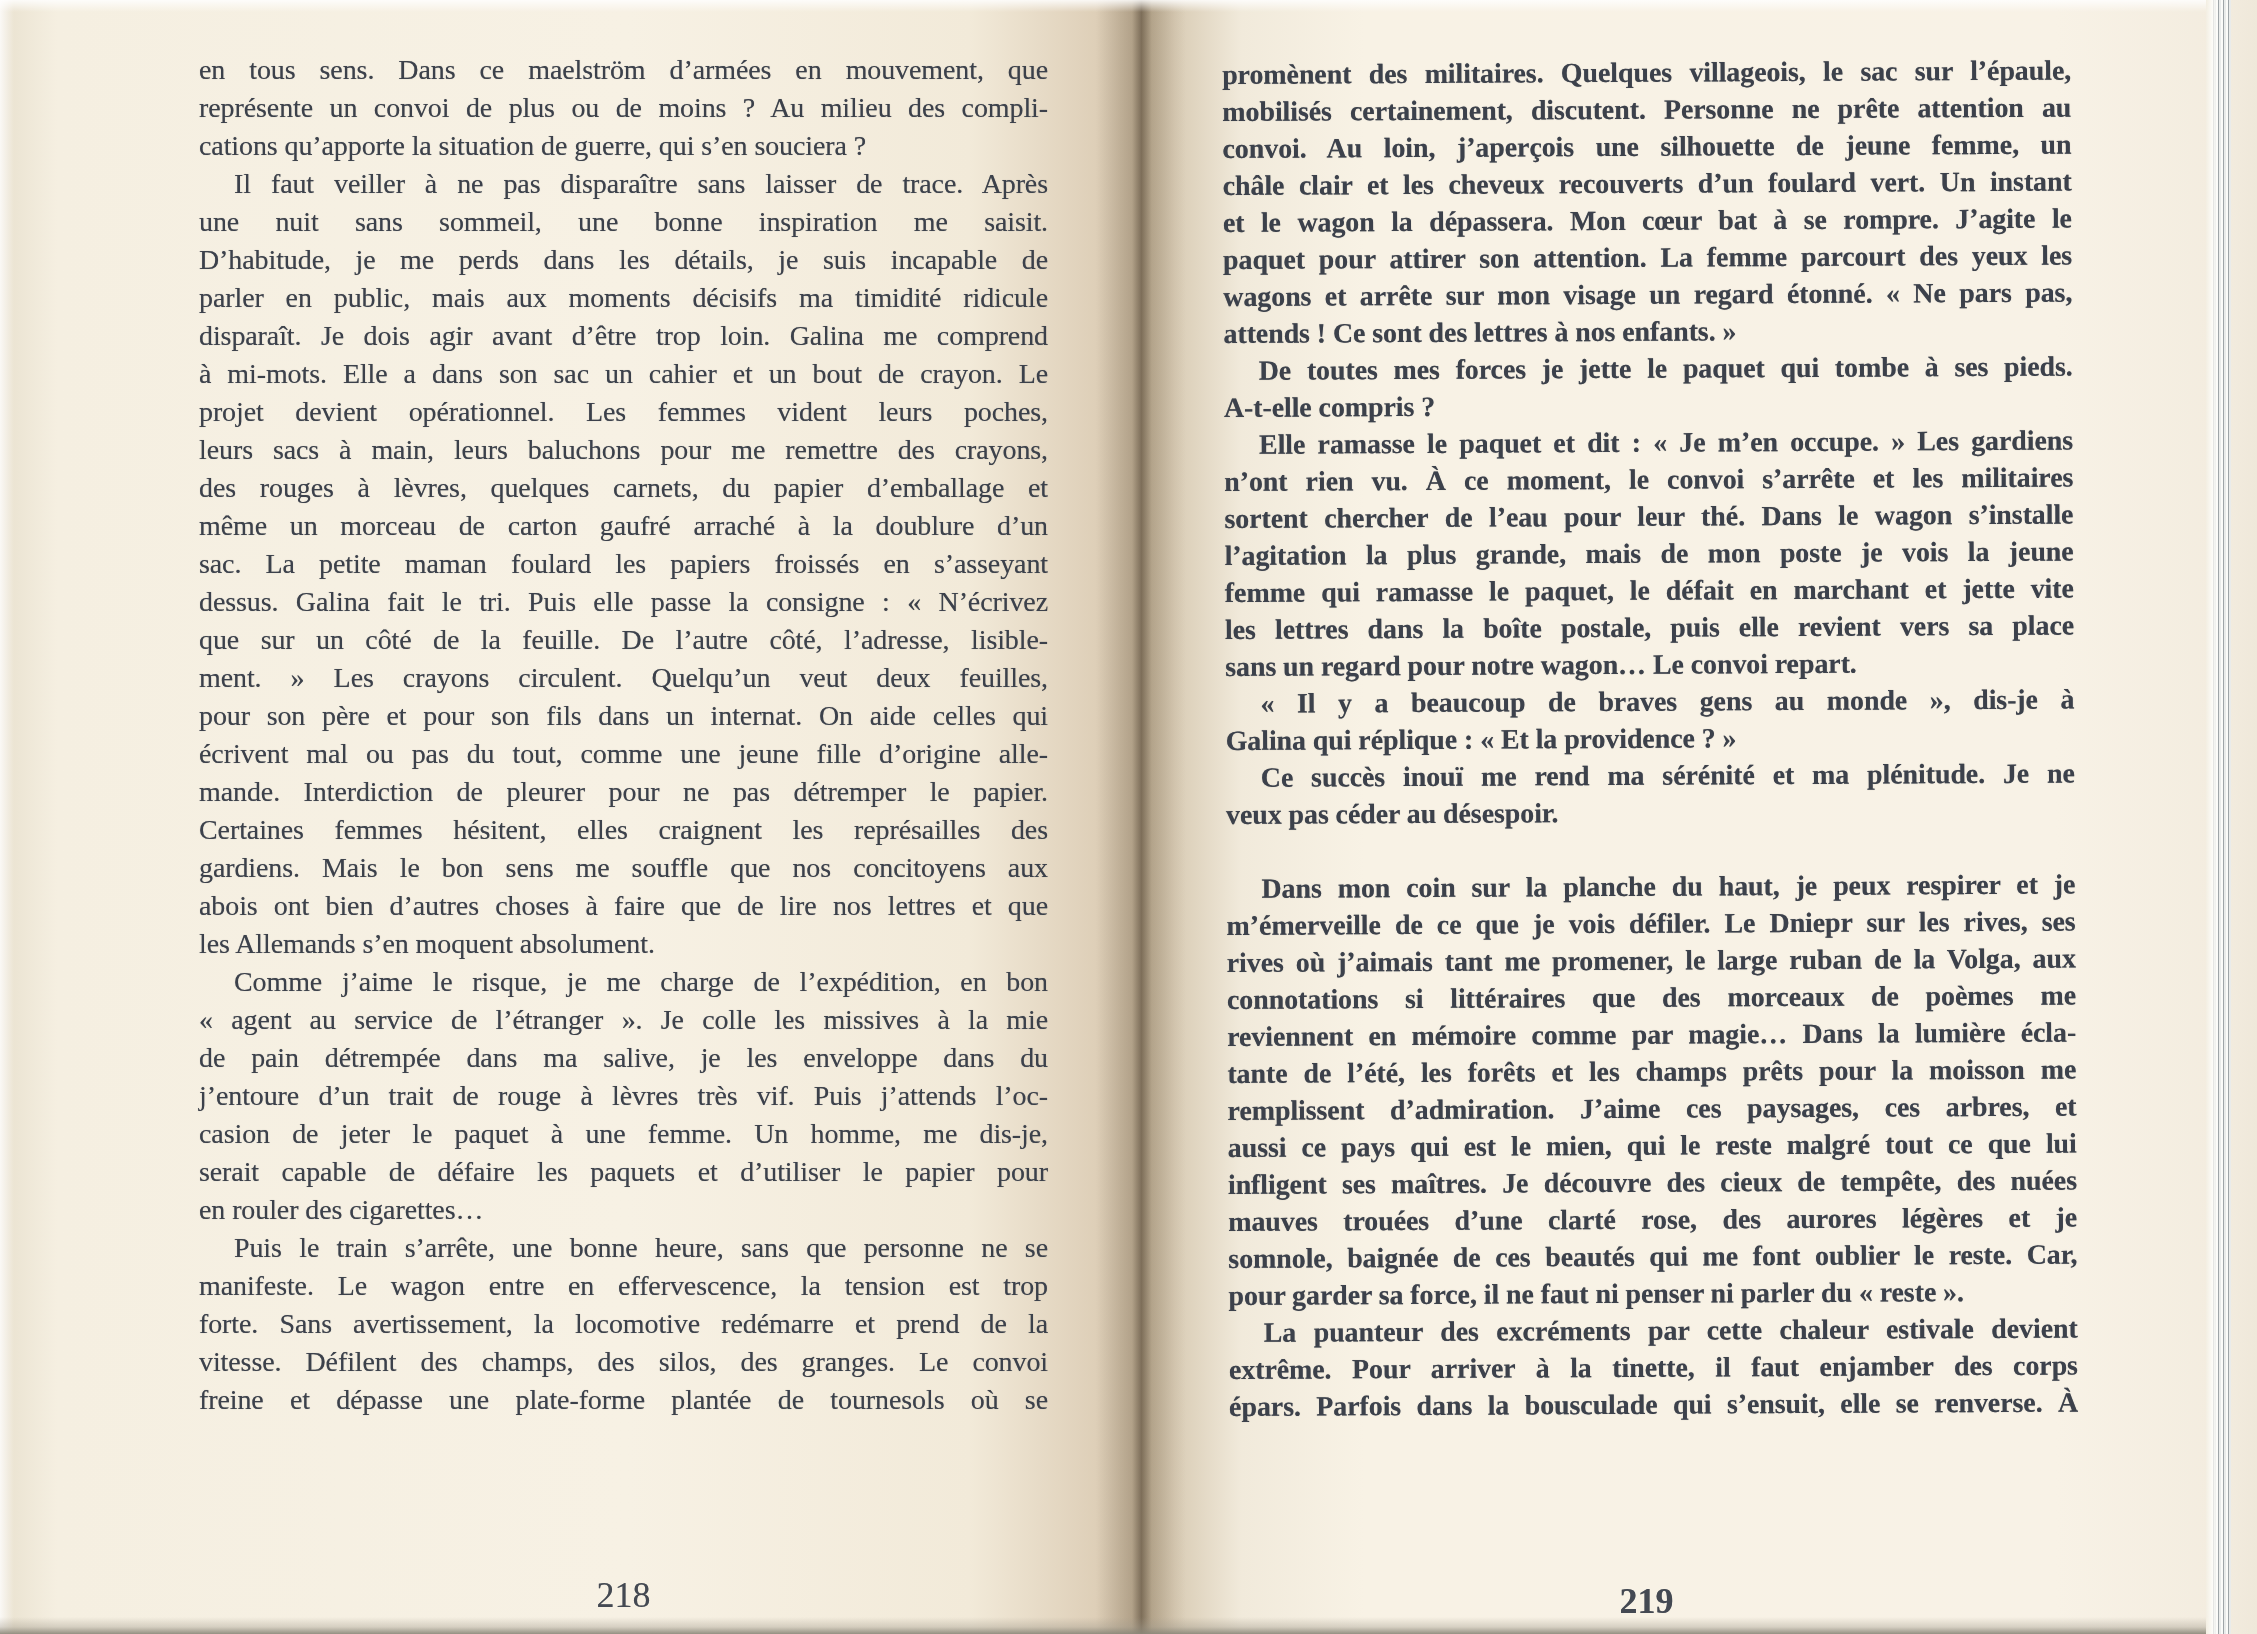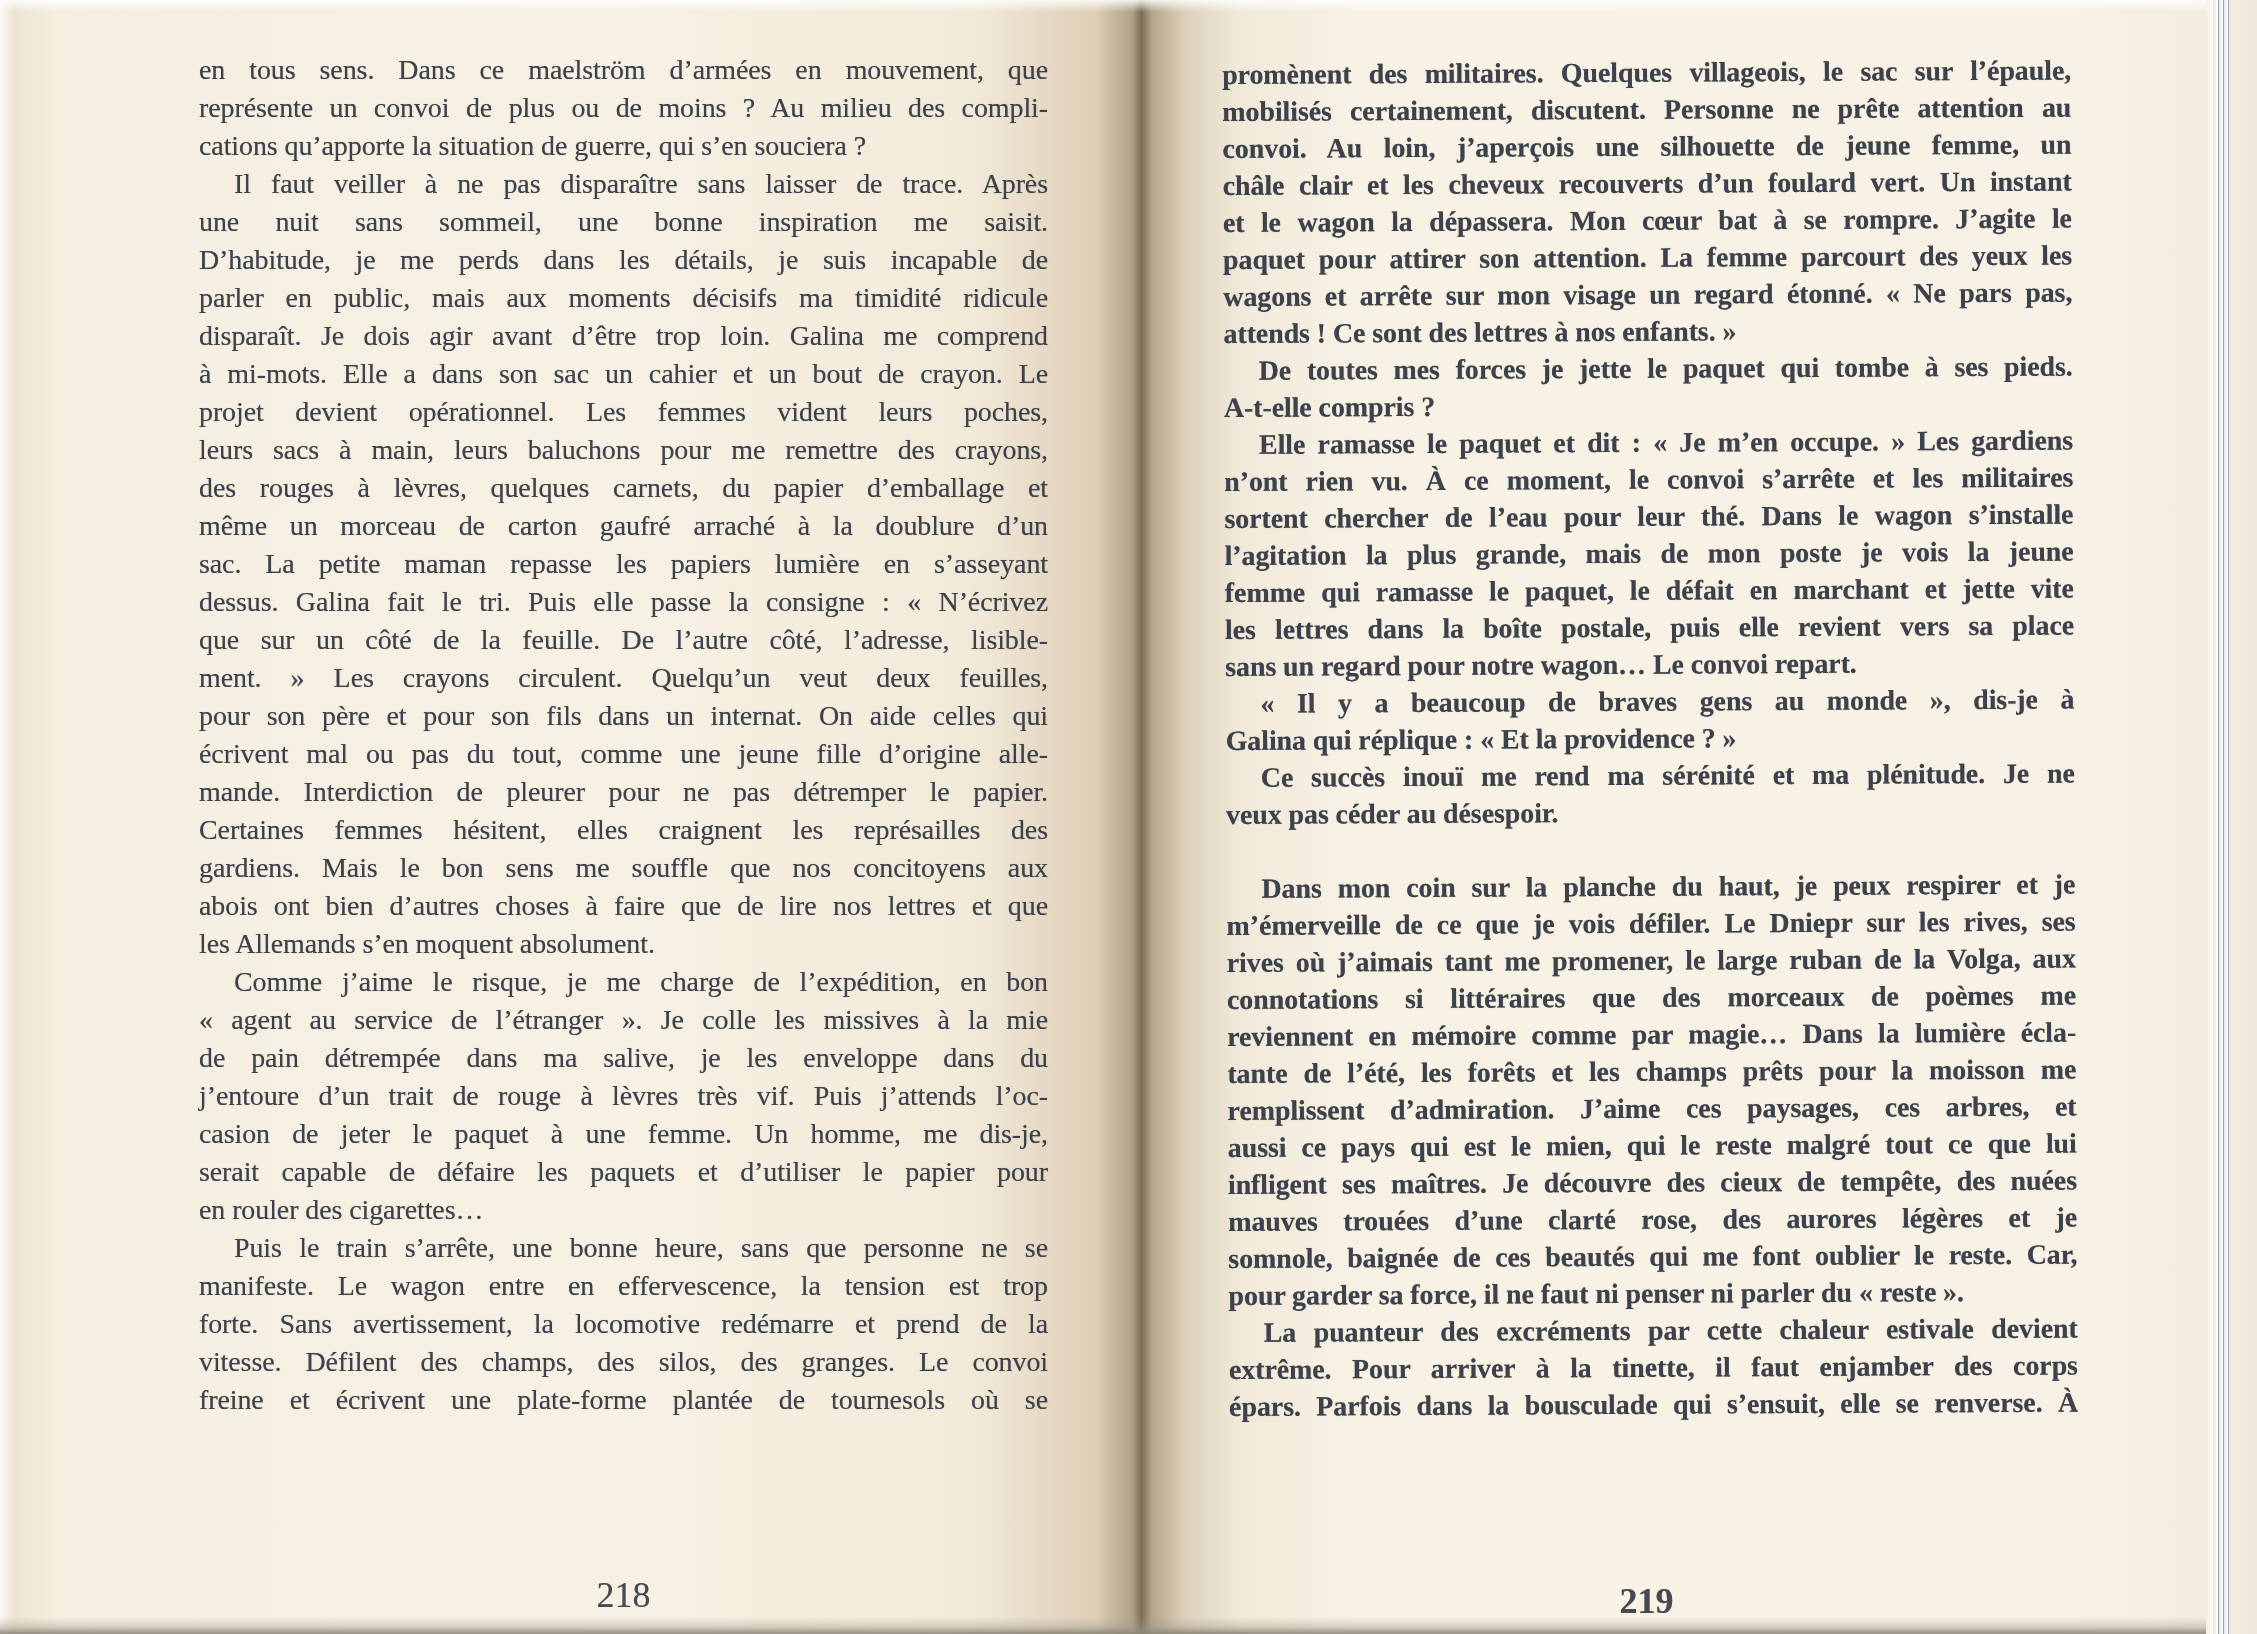--- a/index.html
+++ b/index.html
@@ -50,21 +50,21 @@
         <div class="line ind">Il faut veiller à ne pas disparaître sans laisser de trace. Après</div>
         <div class="line">une nuit sans sommeil, une bonne inspiration me saisit.</div>
         <div class="line">D’habitude, je me perds dans les détails, je suis incapable de</div>
         <div class="line">parler en public, mais aux moments décisifs ma timidité ridicule</div>
         <div class="line">disparaît. Je dois agir avant d’être trop loin. Galina me comprend</div>
         <div class="line">à mi-mots. Elle a dans son sac un cahier et un bout de crayon. Le</div>
         <div class="line">projet devient opérationnel. Les femmes vident leurs poches,</div>
         <div class="line">leurs sacs à main, leurs baluchons pour me remettre des crayons,</div>
         <div class="line">des rouges à lèvres, quelques carnets, du papier d’emballage et</div>
         <div class="line">même un morceau de carton gaufré arraché à la doublure d’un</div>
-        <div class="line">sac. La petite maman repasse les papiers lumière en s’asseyant</div>
+        <div class="line">sac. La petite maman foulard les papiers froissés en s’asseyant</div>
         <div class="line">dessus. Galina fait le tri. Puis elle passe la consigne&nbsp;: «&nbsp;N’écrivez</div>
         <div class="line">que sur un côté de la feuille. De l’autre côté, l’adresse, lisible-</div>
         <div class="line">ment.&nbsp;» Les crayons circulent. Quelqu’un veut deux feuilles,</div>
         <div class="line">pour son père et pour son fils dans un internat. On aide celles qui</div>
         <div class="line">écrivent mal ou pas du tout, comme une jeune fille d’origine alle-</div>
         <div class="line">mande. Interdiction de pleurer pour ne pas détremper le papier.</div>
         <div class="line">Certaines femmes hésitent, elles craignent les représailles des</div>
         <div class="line">gardiens. Mais le bon sens me souffle que nos concitoyens aux</div>
         <div class="line">abois ont bien d’autres choses à faire que de lire nos lettres et que</div>
         <div class="line end">les Allemands s’en moquent absolument.</div>
@@ -72,21 +72,21 @@
         <div class="line">«&nbsp;agent au service de l’étranger&nbsp;». Je colle les missives à la mie</div>
         <div class="line">de pain détrempée dans ma salive, je les enveloppe dans du</div>
         <div class="line">j’entoure d’un trait de rouge à lèvres très vif. Puis j’attends l’oc-</div>
         <div class="line">casion de jeter le paquet à une femme. Un homme, me dis-je,</div>
         <div class="line">serait capable de défaire les paquets et d’utiliser le papier pour</div>
         <div class="line end">en rouler des cigarettes…</div>
         <div class="line ind">Puis le train s’arrête, une bonne heure, sans que personne ne se</div>
         <div class="line">manifeste. Le wagon entre en effervescence, la tension est trop</div>
         <div class="line">forte. Sans avertissement, la locomotive redémarre et prend de la</div>
         <div class="line">vitesse. Défilent des champs, des silos, des granges. Le convoi</div>
-        <div class="line">freine et écrivent une plate-forme plantée de tournesols où se</div>
+        <div class="line">freine et dépasse une plate-forme plantée de tournesols où se</div>
       </div>
     <div class="page-number pn-left">218</div>
   </div>
   <div class="page page-right">
     <div class="text-block tb-right" id="right-lines">
         <div class="line">promènent des militaires. Quelques villageois, le sac sur l’épaule,</div>
         <div class="line">mobilisés certainement, discutent. Personne ne prête attention au</div>
         <div class="line">convoi. Au loin, j’aperçois une silhouette de jeune femme, un</div>
         <div class="line">châle clair et les cheveux recouverts d’un foulard vert. Un instant</div>
         <div class="line">et le wagon la dépassera. Mon cœur bat à se rompre. J’agite le</div>

